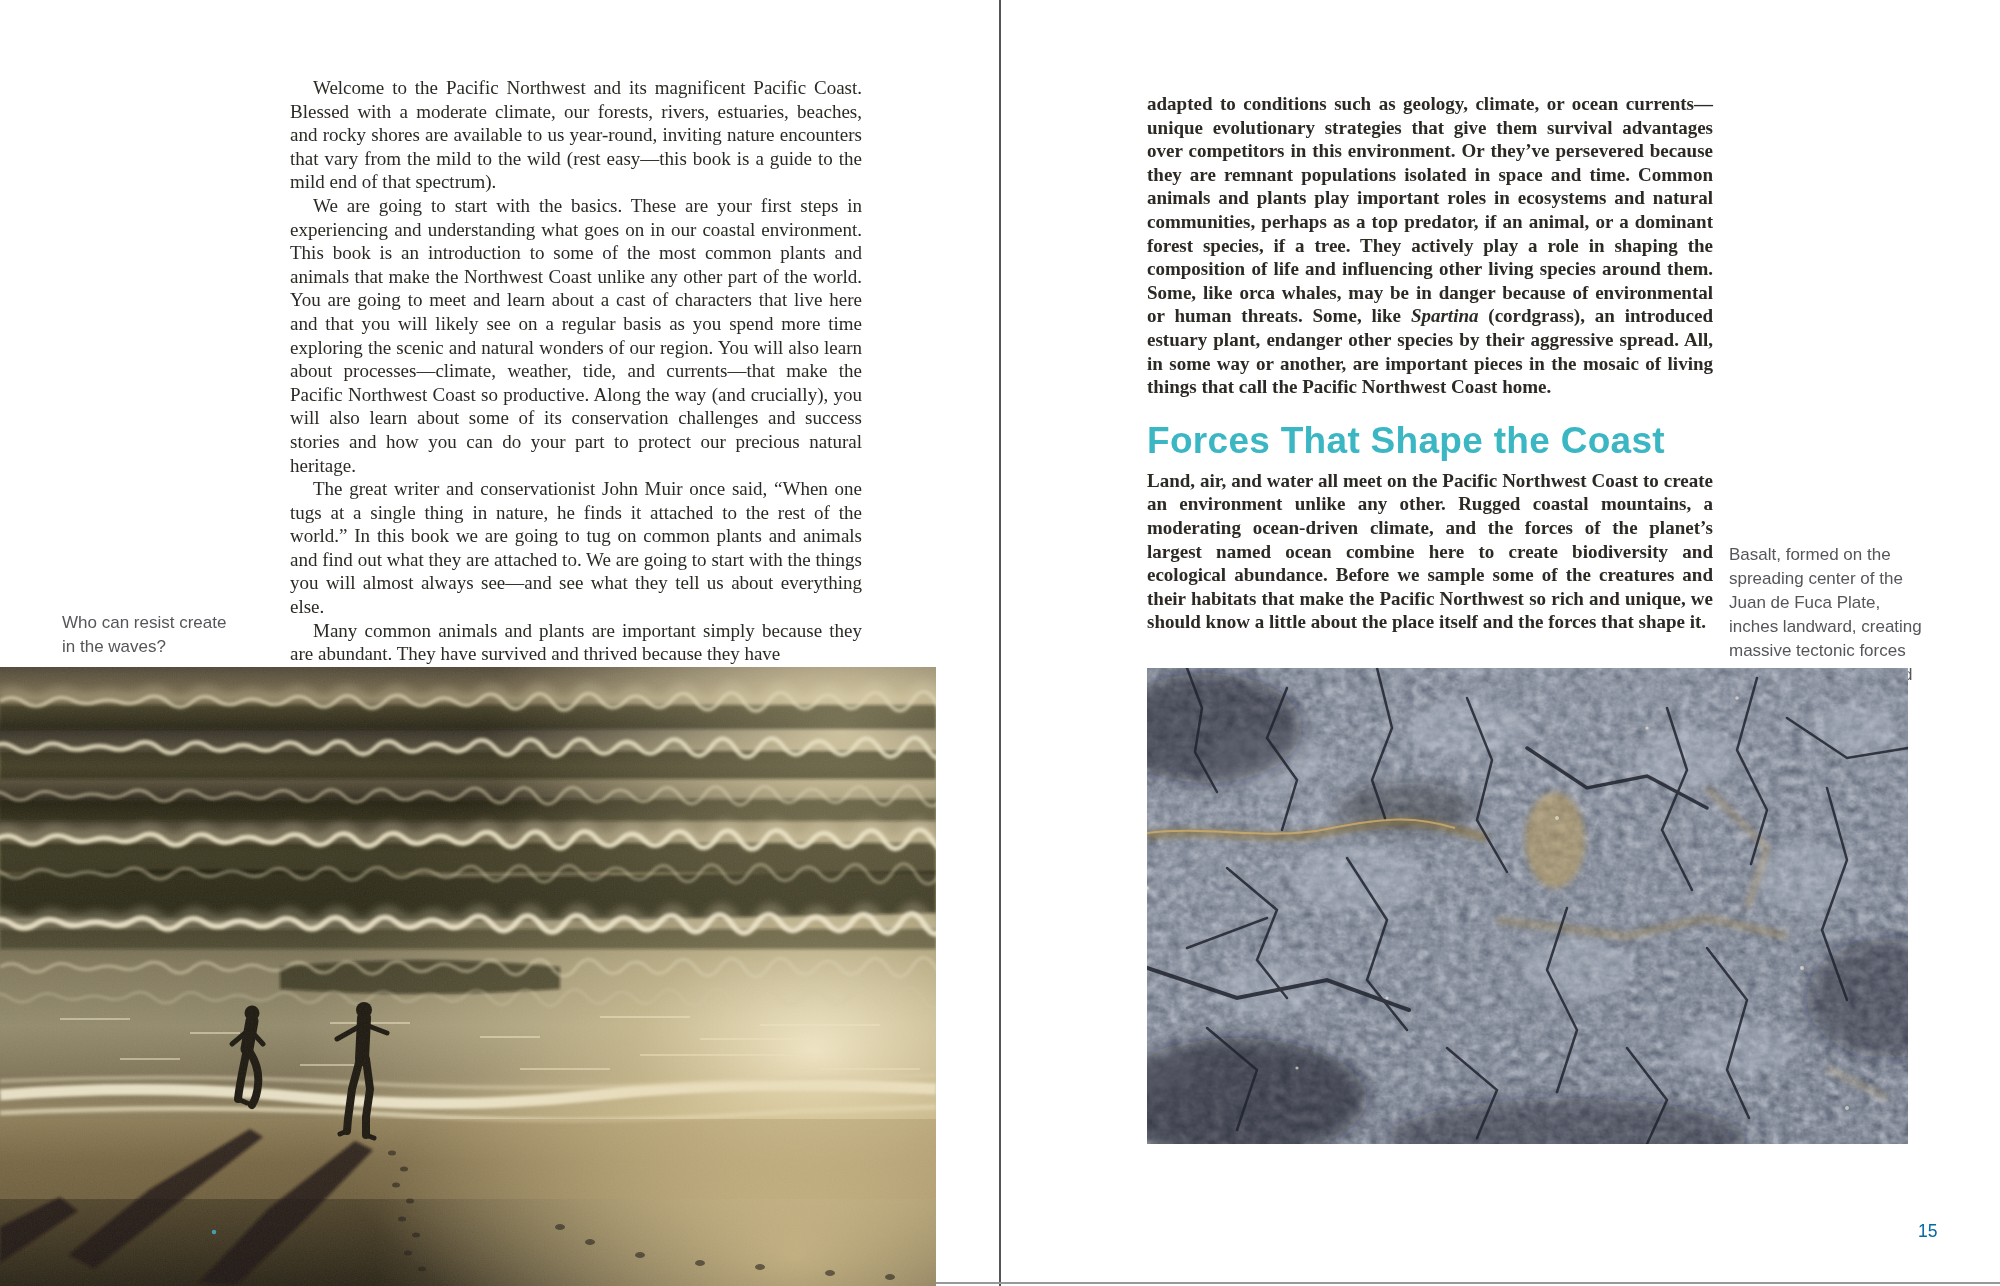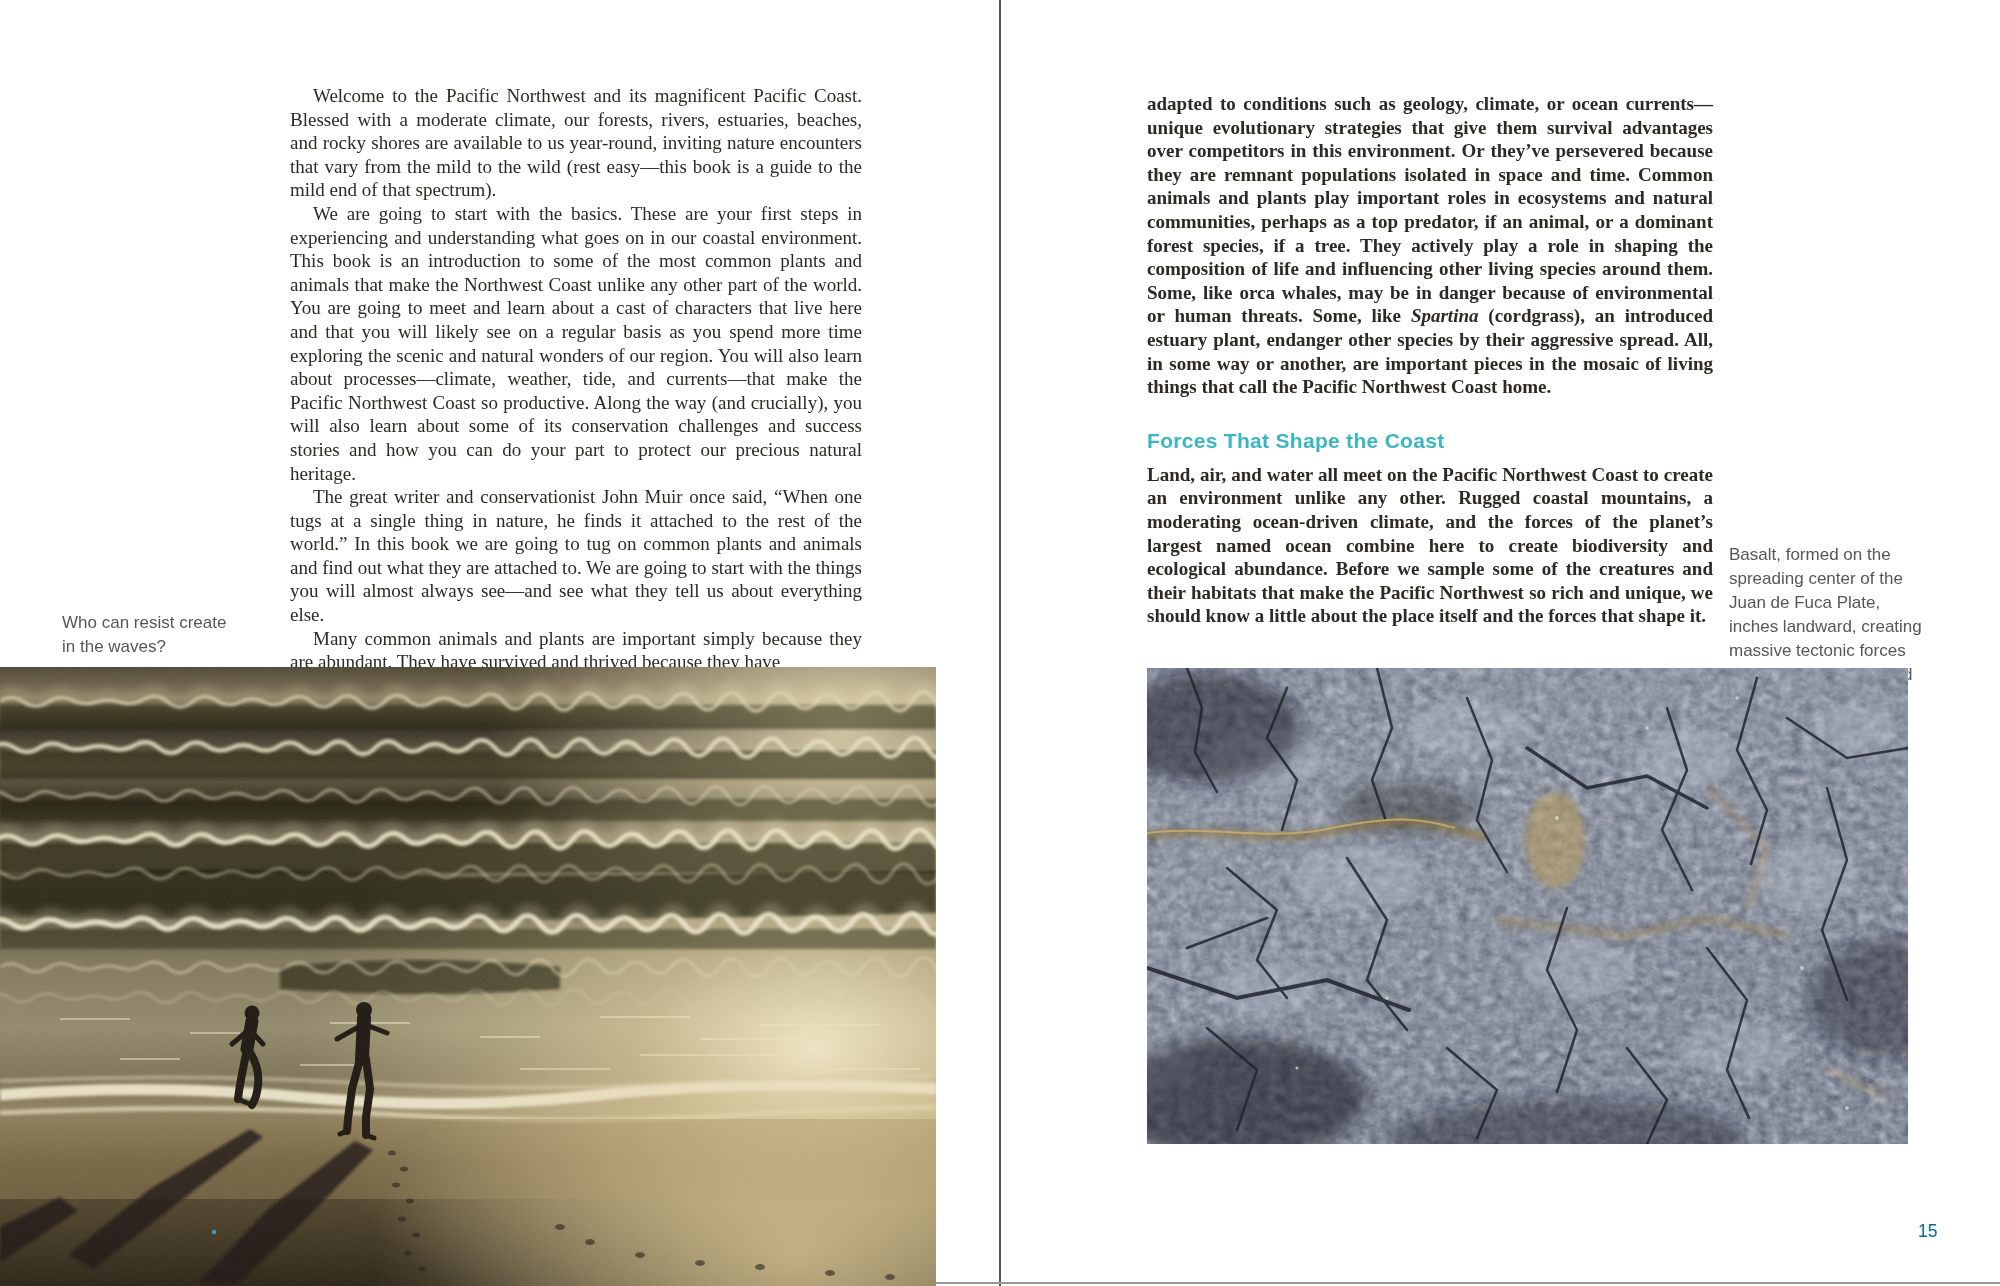--- a/index.html
+++ b/index.html
@@ -3,28 +3,28 @@
 <meta charset="utf-8">
 <style>
   html,body{margin:0;padding:0;background:#ffffff;}
   .spread{position:relative;width:2000px;height:1286px;background:#ffffff;overflow:hidden;
           font-family:"Liberation Serif","DejaVu Serif",serif;}
   
   .gutter{position:absolute;left:999px;top:0;width:2px;height:1286px;background:#53545a;z-index:0;}
   .page-edge{position:absolute;left:0;bottom:2px;width:2000px;height:2px;background:#989898;z-index:0;}
   
   .body-col{position:absolute;font-size:19px;line-height:23.6px;color:#2d2a25;text-align:justify;z-index:1;}
-  #left-col{left:290px;top:84px;width:572px;}
+  #left-col{left:290px;top:76px;width:572px;}
   #right-col{left:1147px;top:92px;width:566px;}
   .body-col p{margin:0;text-indent:23px;}
   .body-col p.no-indent{text-indent:0;font-weight:bold;}
   .body-col em{font-style:italic;}
   .section-heading{font-family:"Liberation Sans","DejaVu Sans",sans-serif;font-weight:700;
-                   font-size:21px;line-height:30px;letter-spacing:.3px;color:#3bb6c3;
-                   margin:27px 0 7px 0;text-indent:0;}
+                   font-size:37px;line-height:30px;letter-spacing:.3px;color:#3bb6c3;
+                   margin:27px 0 13px 0;text-indent:0;}
   
   .caption{position:absolute;font-family:"Liberation Sans","DejaVu Sans",sans-serif;
            font-size:17px;line-height:24px;color:#55565a;z-index:1;}
   #caption-left{left:62px;top:611px;width:168px;}
   #caption-right{left:1729px;top:543px;width:202px;}
   .folio{position:absolute;left:1918px;top:1221px;font-family:"Liberation Sans","DejaVu Sans",sans-serif;
          font-size:17.5px;color:#0369a1;z-index:1;}
   
   .photo{position:absolute;overflow:hidden;z-index:2;}
   #photo-beach{left:0;top:667px;width:936px;height:619px;}

